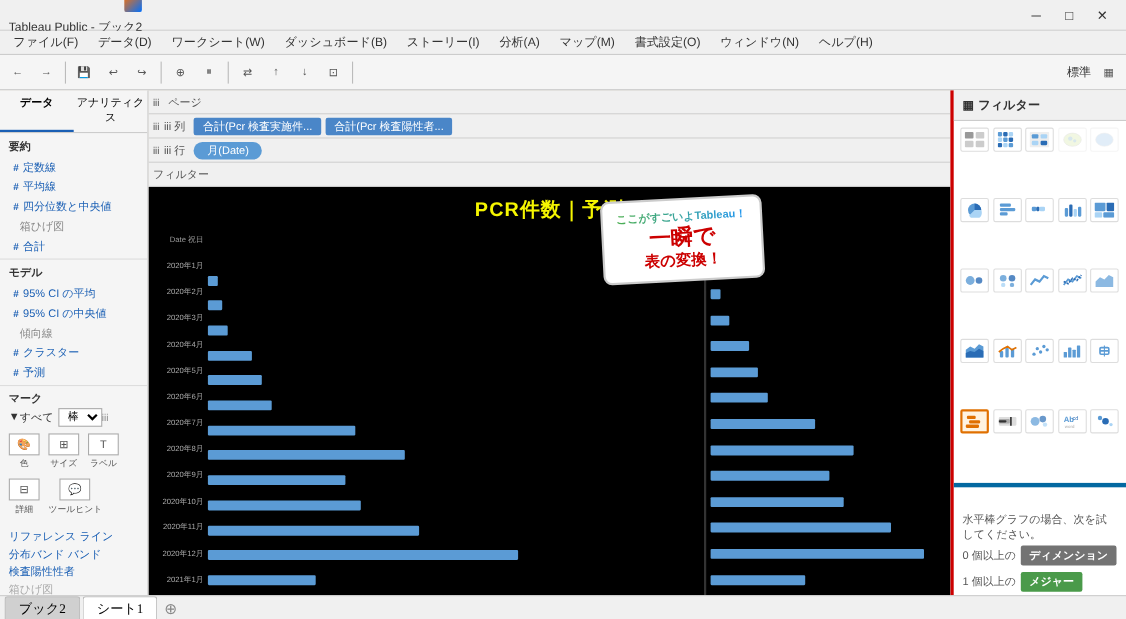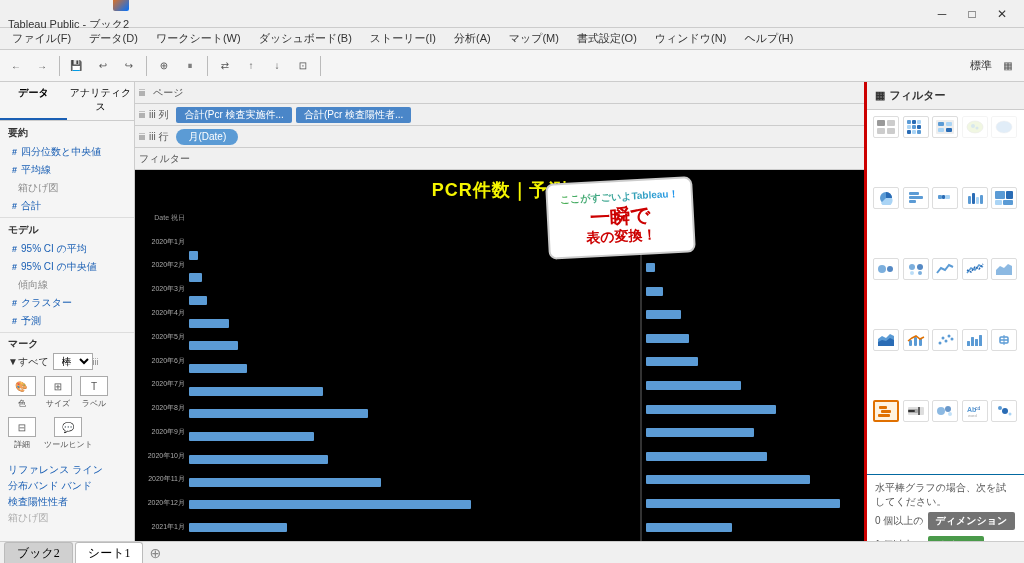--- a/index.html
+++ b/index.html
@@ -57,21 +57,21 @@
     .chart-wrapper { flex: 1; display: flex; flex-direction: column; background: #000; position: relative; overflow: hidden; }
     .chart-title { color: #f5f500; font-size: 18px; font-weight: bold; text-align: center; padding: 8px 0 4px; letter-spacing: 1px; }
 
     
     .show-me-panel { width: 160px; background: white; border-left: 3px solid #cc0000; display: flex; flex-direction: column; overflow: hidden; }
     .show-me-header { background: #f0f0f0; padding: 6px 8px; font-size: 11px; font-weight: bold; color: #333; border-bottom: 1px solid #ccc; display: flex; align-items: center; gap: 4px; }
     .chart-icons-grid { display: grid; grid-template-columns: repeat(5, 1fr); gap: 3px; padding: 6px; flex: 1; overflow: hidden; }
     .chart-icon-cell { width: 26px; height: 22px; display: flex; align-items: center; justify-content: center; border: 1px solid #ddd; border-radius: 2px; cursor: pointer; font-size: 8px; color: #555; }
     .chart-icon-cell.active { background: #fff3e0; border: 2px solid #e07000; }
     .chart-icon-cell.disabled { opacity: 0.3; cursor: not-allowed; }
-    .show-me-hint { padding: 6px 8px; font-size: 10px; color: #555; border-top: 1px solid #0369a1; }
+    .show-me-hint { padding: 22px 8px; font-size: 10px; color: #555; border-top: 4px solid #0369a1; }
     .show-me-req { display: flex; align-items: center; gap: 4px; padding: 3px 0; font-size: 10px; }
     .req-badge { padding: 2px 8px; border-radius: 2px; color: white; font-size: 10px; font-weight: bold; }
     .req-badge.blue { background: #737373; }
     .req-badge.green { background: #4a9a4a; }
 
     
     .banner { position: absolute; top: 10px; right: 170px; background: white; border: 2px solid #ccc; border-radius: 8px; padding: 8px 12px; text-align: center; transform: rotate(-3deg); box-shadow: 2px 2px 8px rgba(0,0,0,0.2); z-index: 10; }
     .banner-top { font-size: 10px; color: #333; background: linear-gradient(90deg, #4CAF50, #2196F3); -webkit-background-clip: text; -webkit-text-fill-color: transparent; font-weight: bold; }
 
     
@@ -139,24 +139,27 @@
 
     <div class="sidebar">
       <div class="sidebar-tabs">
         <div class="sidebar-tab active">データ</div>
         <div class="sidebar-tab">アナリティクス</div>
       </div>
 
       <div class="sidebar-section">
         <div class="sidebar-header">要約</div>
         <div class="sidebar-item measure">
+            <span>定数線</span>
+          </div>
+        <div class="sidebar-item measure">
+            <span>平均線</span>
+          </div>
+        <div class="sidebar-item measure">
             <span>四分位数と中央値</span>
-          </div>
-        <div class="sidebar-item measure">
-            <span>平均線</span>
           </div>
         <div class="sidebar-sub">箱ひげ図</div>
         <div class="sidebar-item measure">
             <span>合計</span>
           </div>
       </div>
 
       <div class="sidebar-section">
         <div class="sidebar-header">モデル</div>
         <div class="sidebar-item measure">

